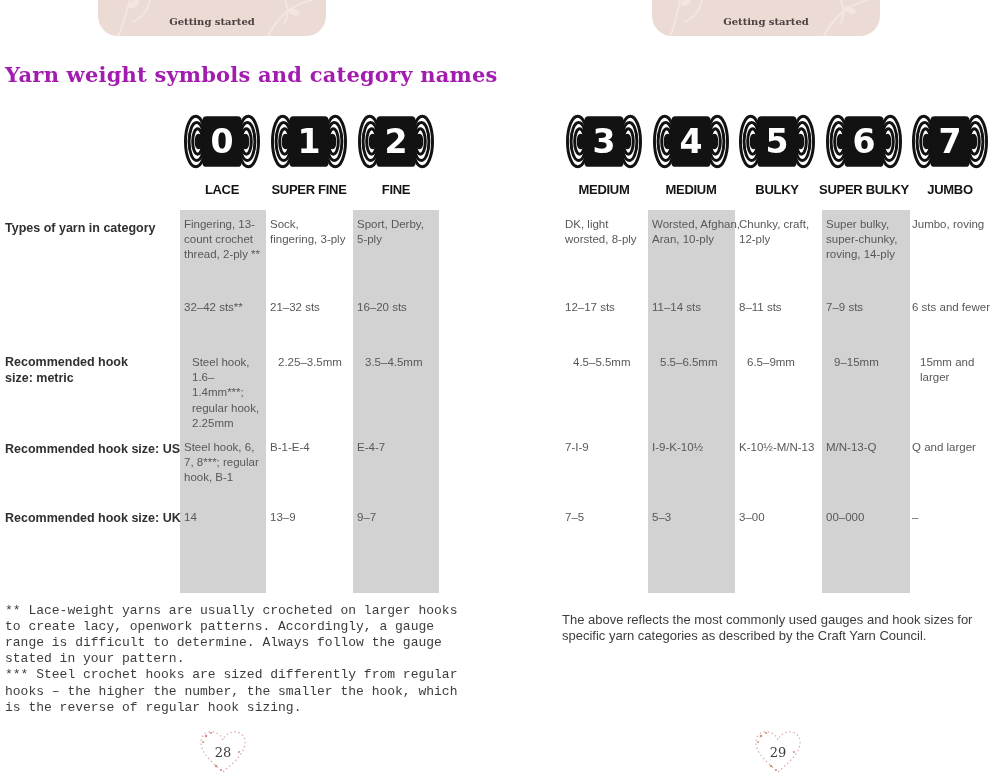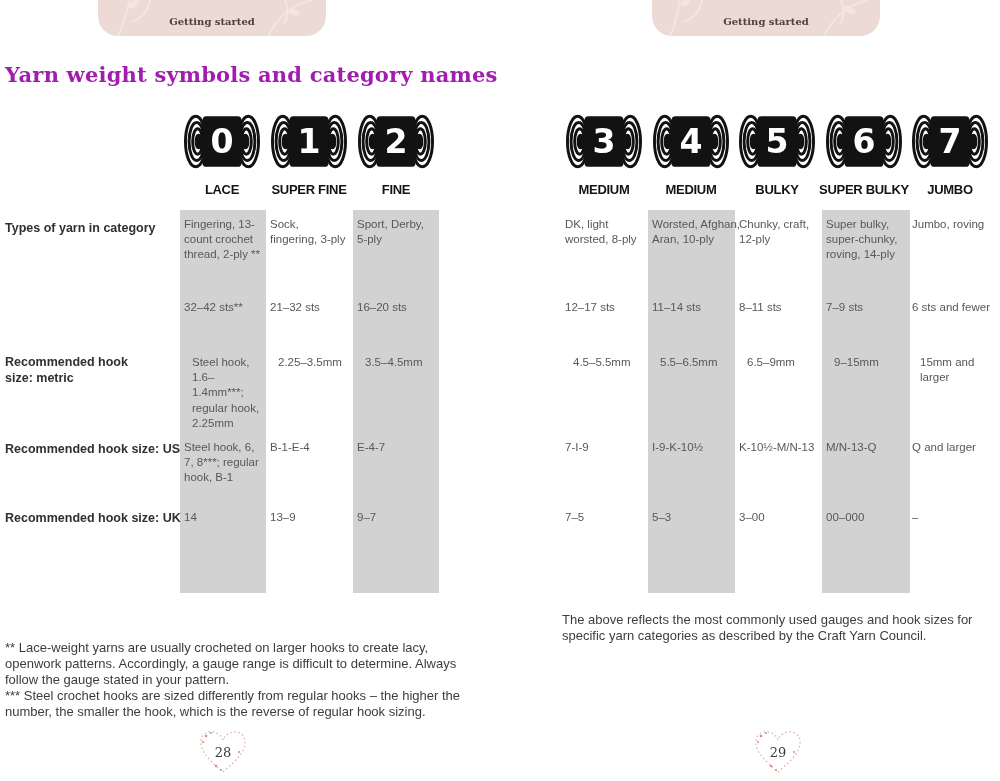--- a/index.html
+++ b/index.html
@@ -47,21 +47,21 @@
   .rowlabel{position:absolute;left:5px;font-weight:700;font-size:12.5px;color:#303030;
             line-height:1.3;}
   .rl-types{top:220px;width:175px;}
   .rl-tension{top:300px;width:183px;}
   .rl-metric{top:354px;width:125px;}
   .rl-us{top:441px;width:185px;}
   .rl-uk{top:510px;width:185px;}
 
   
   .footnote{position:absolute;font-size:13px;color:#3d3d3d;line-height:1.24;}
-  .fn-left{left:5px;top:640px;width:456px;}
+  .fn-left{left:5px;top:603px;width:456px;font-family:Liberation Mono, monospace;}
   .fn-right{left:562px;top:612px;width:440px;}
   .footnote p{margin:0;}
 
   
   .pageheart{position:absolute;top:726px;}
   .ph-left{left:194px;} .ph-right{left:749px;}
   .pageheart .pnum{font-family:"DejaVu Serif",serif;font-size:13px;fill:#3b3b3b;}
 </style>
 </head>
 <body>

